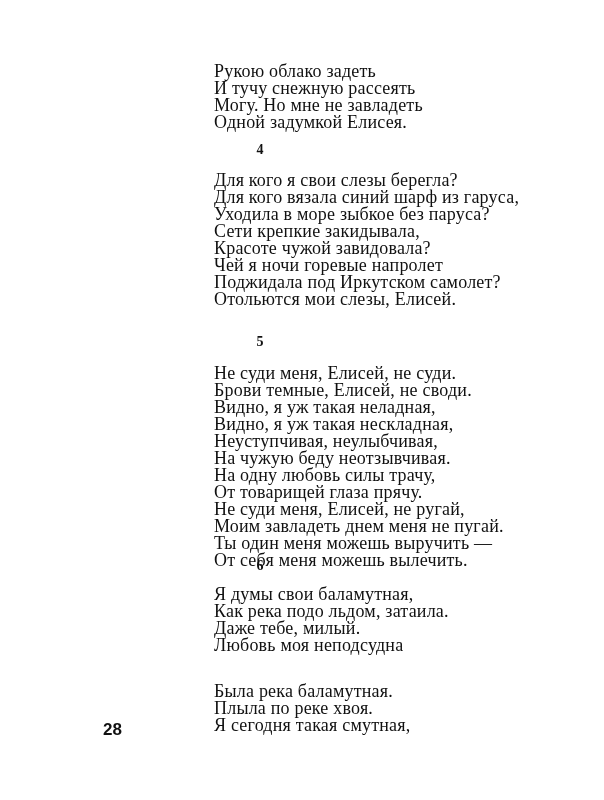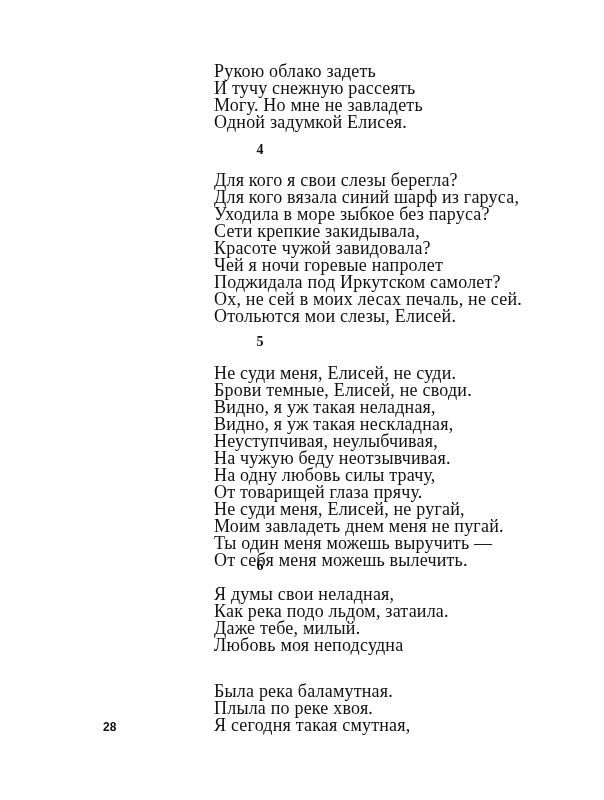--- a/index.html
+++ b/index.html
@@ -2,21 +2,21 @@
 <html><head>
   <meta charset="utf-8">
   <style>
     html, body { margin: 0; padding: 0; background: #ffffff; }
     body { width: 604px; height: 800px; position: relative; overflow: hidden;
            font-family: "Liberation Serif", "DejaVu Serif", serif; color: #111; }
     .page { position: absolute; left: 0; top: 0; width: 604px; height: 800px; }
     .block { position: absolute; left: 214px; }
     .line { font-size: 18px; line-height: 17px; height: 17px; white-space: nowrap; letter-spacing: 0.2px; }
     .num { position: absolute; width: 604px; left: 50px; text-align: center; font-weight: bold; font-size: 14px; }
-    .pagenum { position: absolute; left: 103px; top: 720px; font-family: "Liberation Sans", sans-serif; font-weight: bold; font-size: 12px; }
+    .pagenum { position: absolute; left: 103px; top: 720px; font-family: "Liberation Sans", sans-serif; font-weight: bold; font-size: 17px; }
   </style>
 </head>
 <body>
 
 <div class="page">
 
   <div class="block" style="top:63px;">
     <div class="line">Рукою облако задеть</div>
     <div class="line">И тучу снежную рассеять</div>
     <div class="line">Могу. Но мне не завладеть</div>
@@ -25,21 +25,20 @@
 
   <div class="num" style="top:142px; left:-42px;">4</div>
   <div class="block" style="top:172px;">
     <div class="line">Для кого я свои слезы берегла?</div>
     <div class="line">Для кого вязала синий шарф из гаруса,</div>
     <div class="line">Уходила в море зыбкое без паруса?</div>
     <div class="line">Сети крепкие закидывала,</div>
     <div class="line">Красоте чужой завидовала?</div>
     <div class="line">Чей я ночи горевые напролет</div>
     <div class="line">Поджидала под Иркутском самолет?</div>
-    <div class="line">Ох, не сей в моих лесах печаль, не сей.</div>
     <div class="line">Отольются мои слезы, Елисей.</div>
   </div>
 
   <div class="num" style="top:334px; left:-42px;">5</div>
   <div class="block" style="top:365px;">
     <div class="line">Не суди меня, Елисей, не суди.</div>
     <div class="line">Брови темные, Елисей, не своди.</div>
     <div class="line">Видно, я уж такая неладная,</div>
     <div class="line">Видно, я уж такая нескладная,</div>
     <div class="line">Неуступчивая, неулыбчивая,</div>
@@ -47,21 +46,21 @@
     <div class="line">На одну любовь силы трачу,</div>
     <div class="line">От товарищей глаза прячу.</div>
     <div class="line">Не суди меня, Елисей, не ругай,</div>
     <div class="line">Моим завладеть днем меня не пугай.</div>
     <div class="line">Ты один меня можешь выручить —</div>
     <div class="line">От себя меня можешь вылечить.</div>
   </div>
 
   <div class="num" style="top:558px; left:-42px;">6</div>
   <div class="block" style="top:586px;">
-    <div class="line">Я думы свои неладная,</div>
+    <div class="line">Я думы свои баламутная,</div>
     <div class="line">Как река подо льдом, затаила.</div>
     <div class="line">Даже тебе, милый.</div>
     <div class="line">Любовь моя неподсудна</div>
   </div>
   <div class="block" style="top:683px;">
     <div class="line">Была река баламутная.</div>
     <div class="line">Плыла по реке хвоя.</div>
     <div class="line">Я сегодня такая смутная,</div>
   </div>
 

